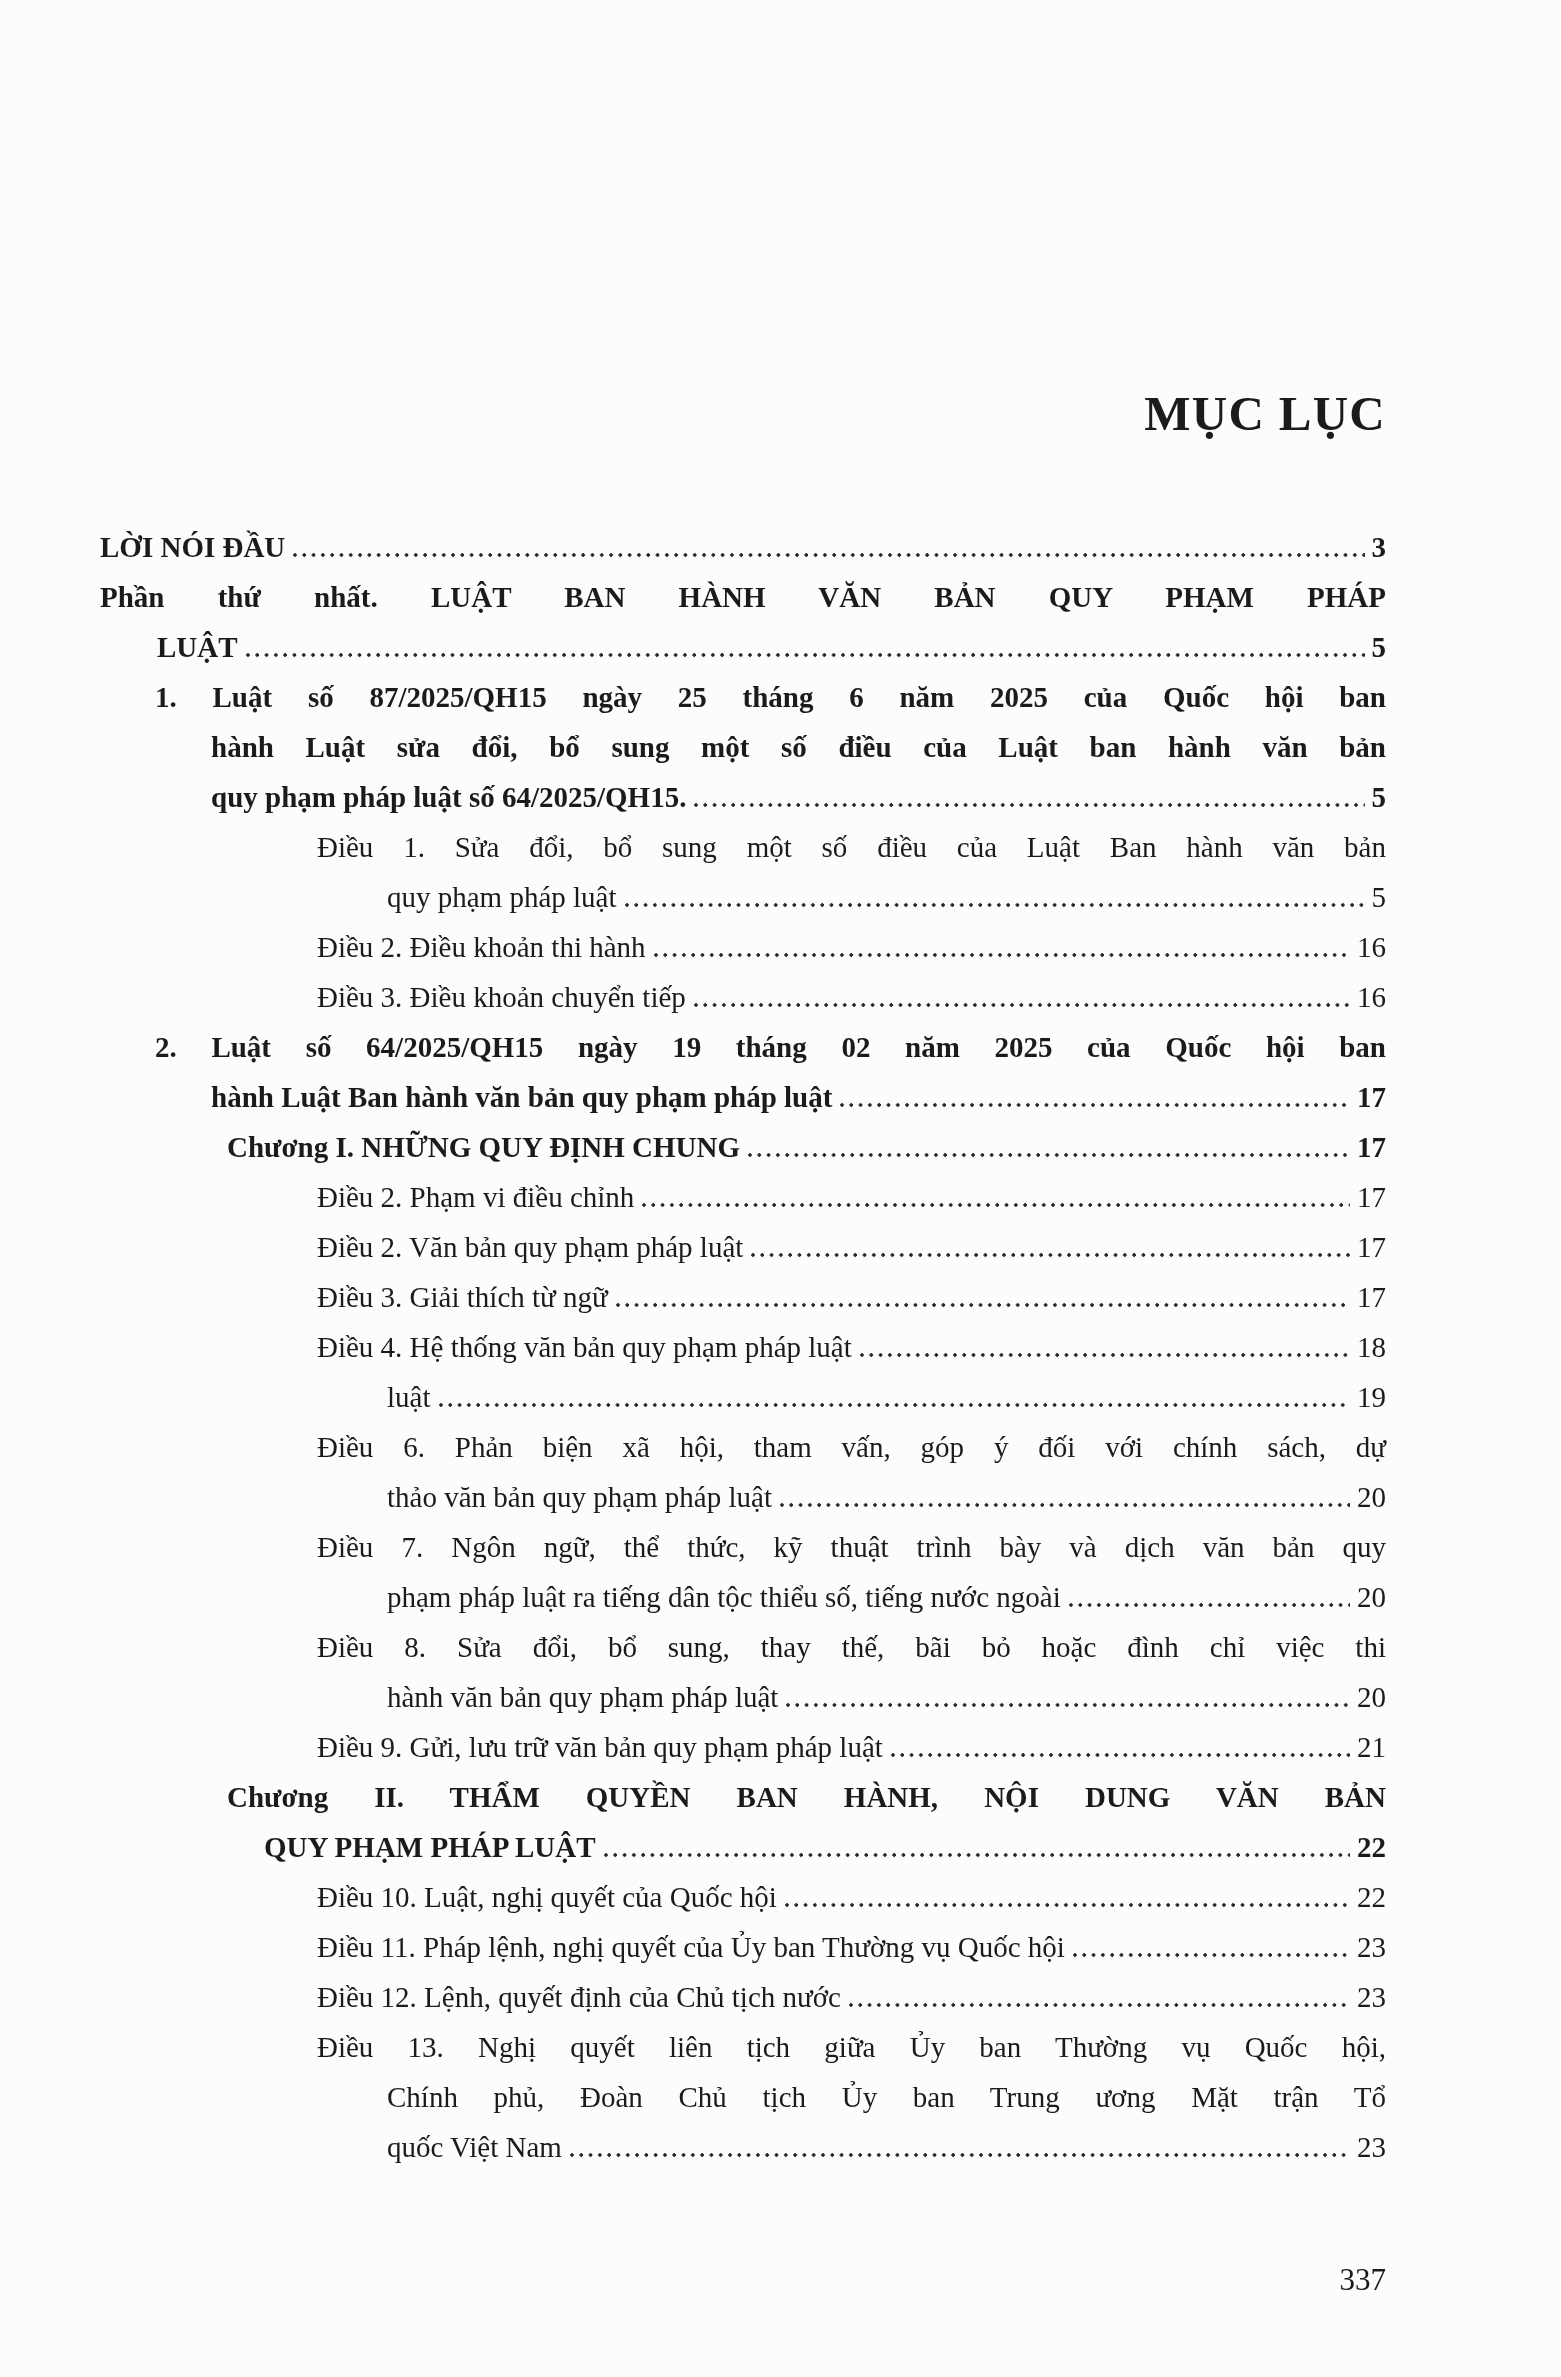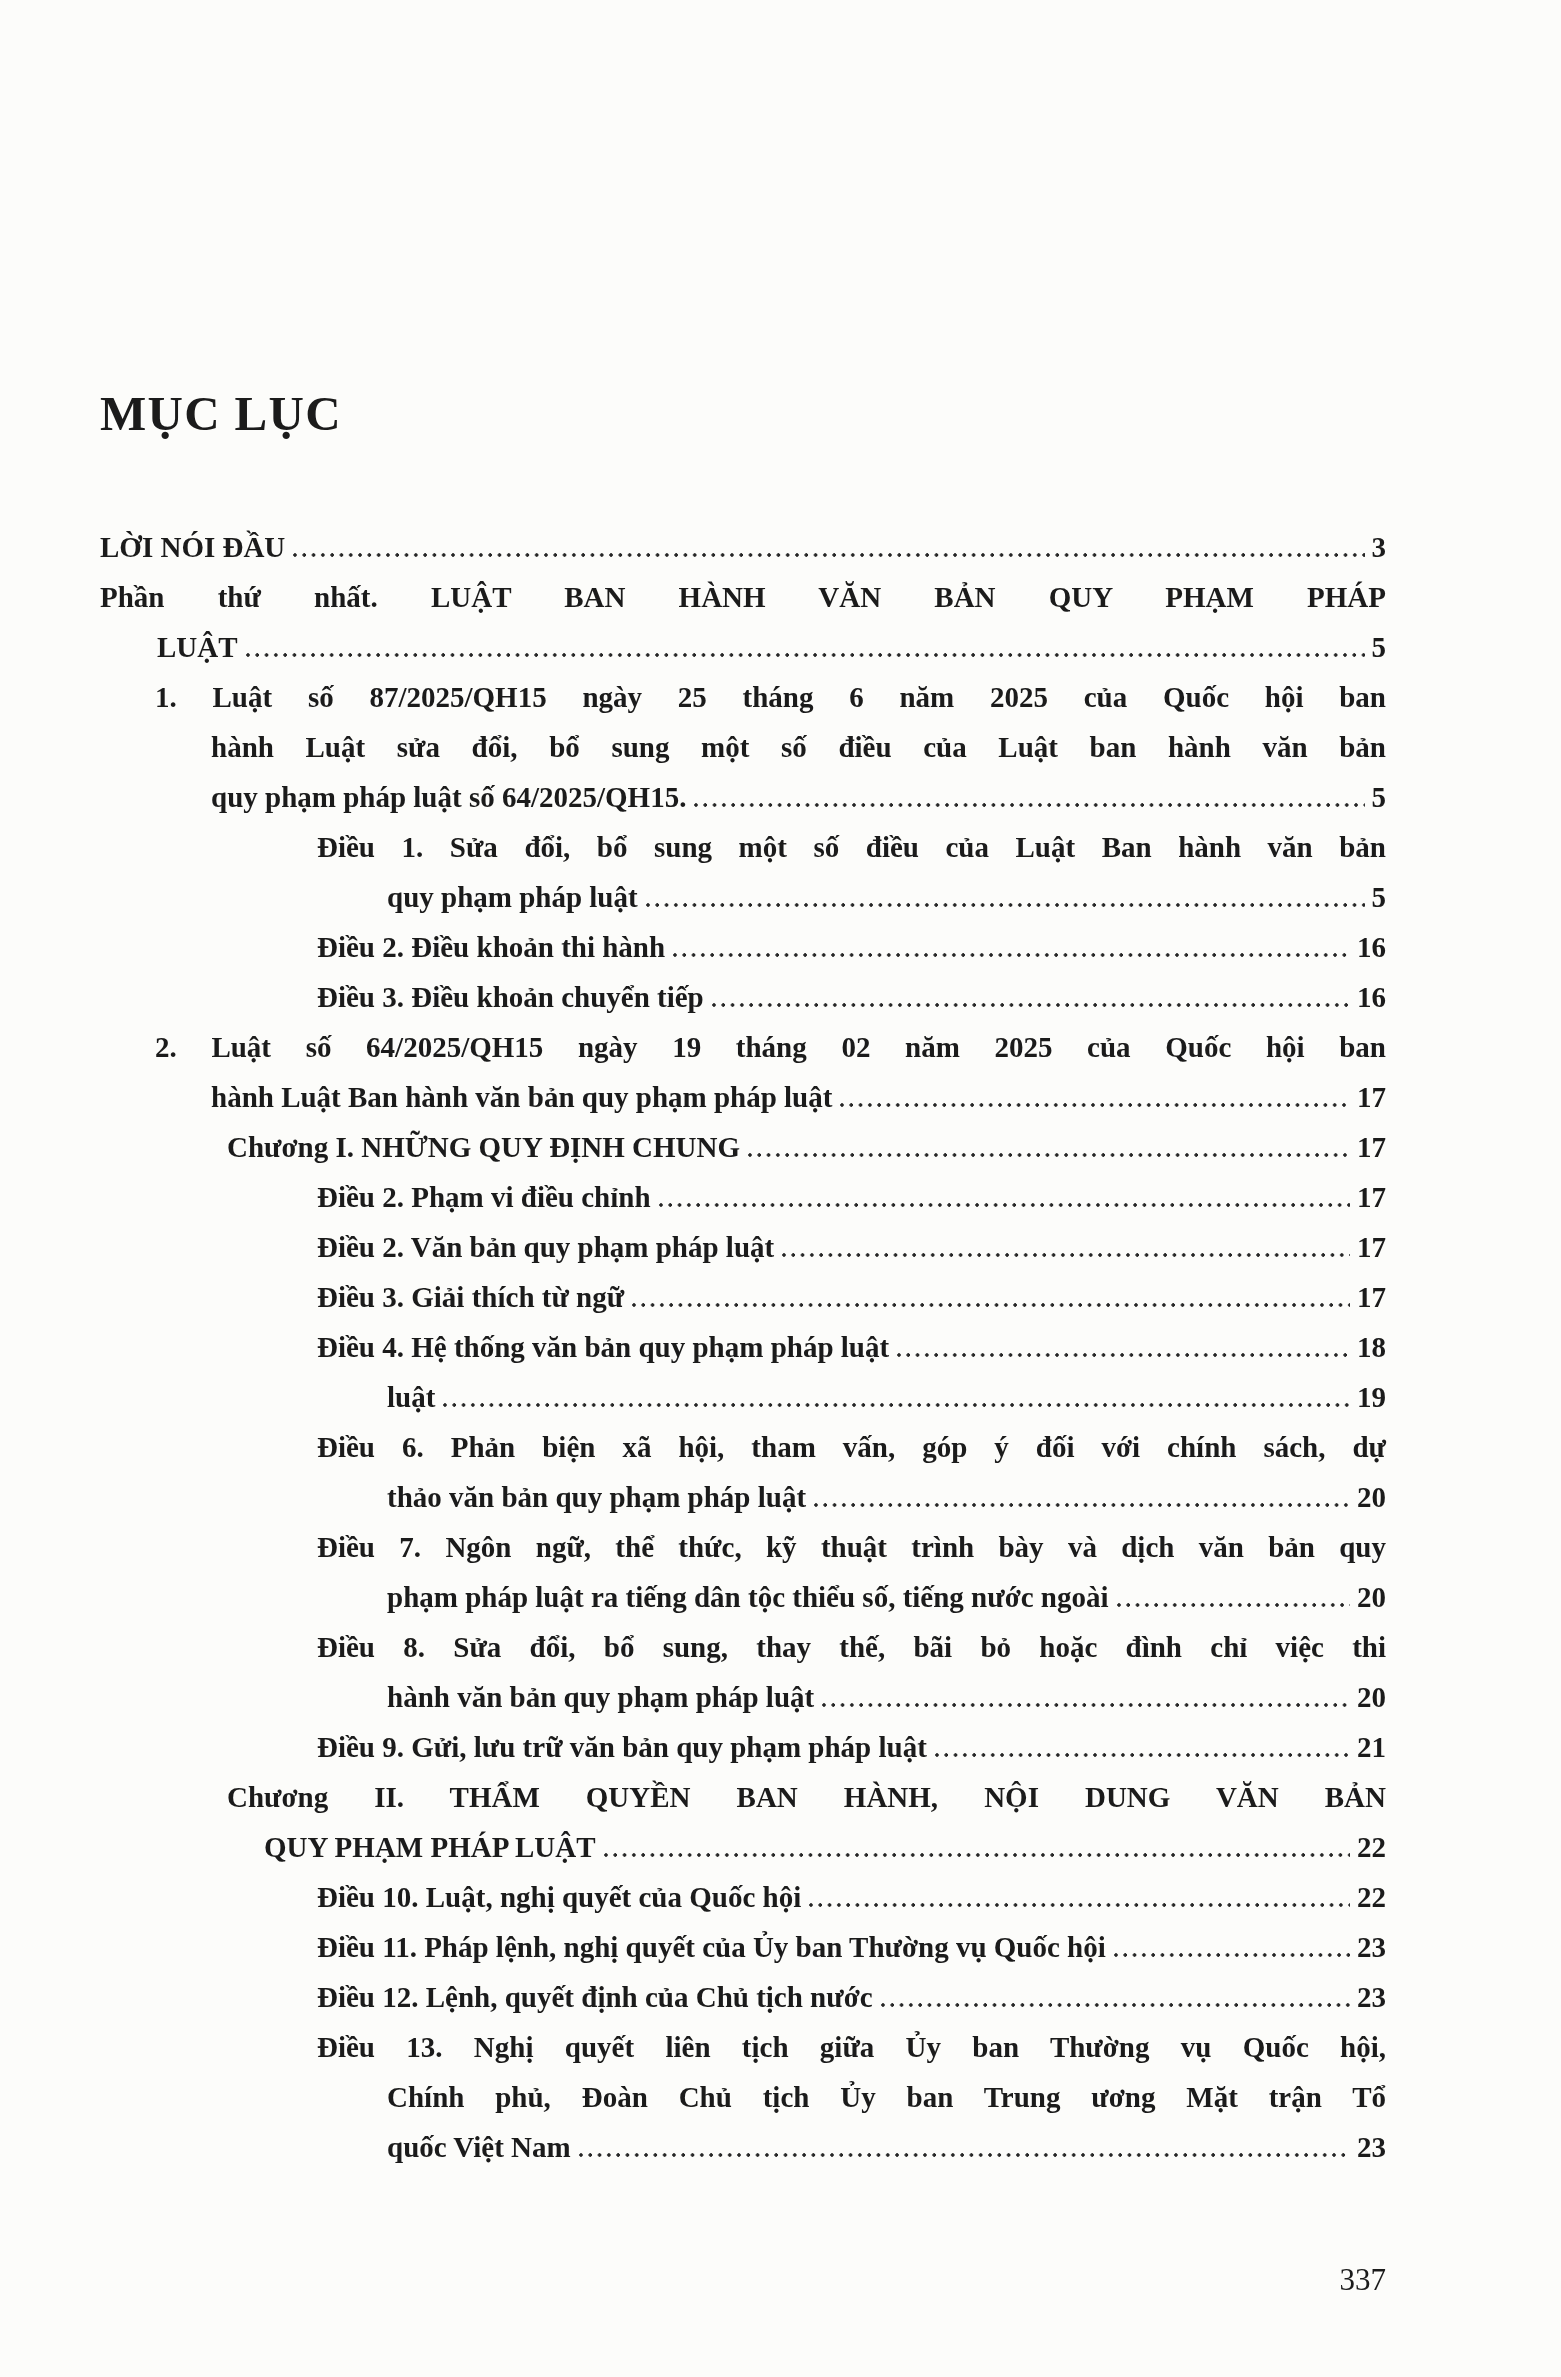--- a/index.html
+++ b/index.html
@@ -9,36 +9,36 @@
     font-family: "Liberation Serif", "DejaVu Serif", serif;
     color: #1b1b1b;
   }
   body { background: #fcfcfa; position: relative; overflow: hidden; }
 
   .page-title {
     position: absolute;
     left: 100px;
     top: 385px;
     width: 1286px;
-    text-align: left;
+    text-align: right;
     font-size: 49px;
     font-weight: 700;
     letter-spacing: 1.3px;
   }
 
   .toc {
     position: absolute;
     left: 100px;
     top: 522px;
     width: 1286px;
     font-size: 29px;
     line-height: 50px;
   }
 
-  .entry { font-weight: 700; }
+  .entry { font-weight: 400; }
   .entry.bold { font-weight: 700; }
 
   
   .entry.level0 { --fi: 0px;   --ci: 57px;  }
   .entry.level1 { --fi: 55px;  --ci: 111px; }
   .entry.chuong { --fi: 127px; --ci: 164px; }
   .entry.dieu   { --fi: 217px; --ci: 287px; }
 
   .line.first { margin-left: var(--fi); }
   .line.cont  { margin-left: var(--ci); text-align: center; }

